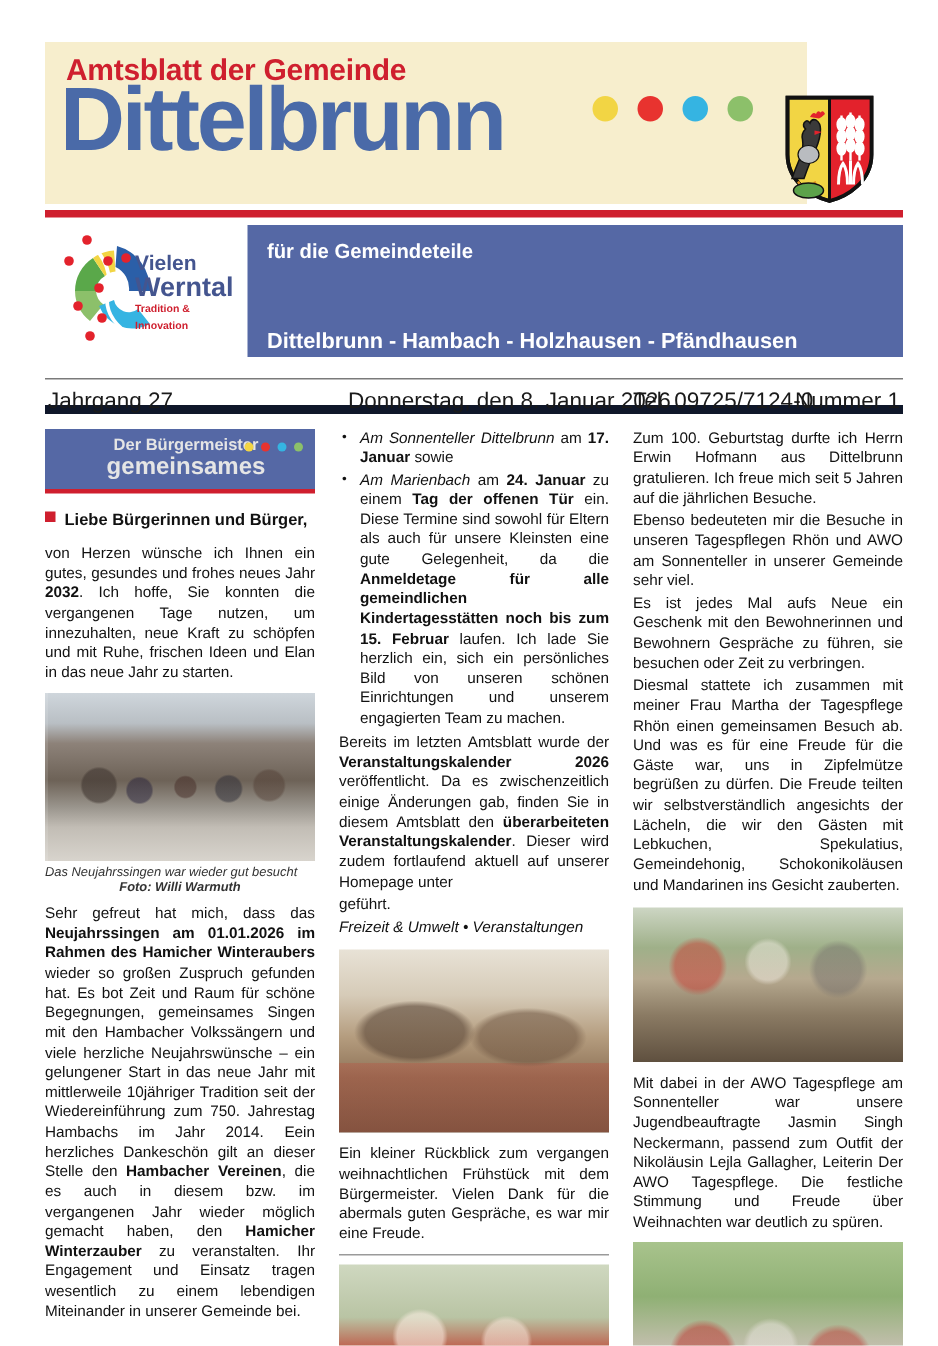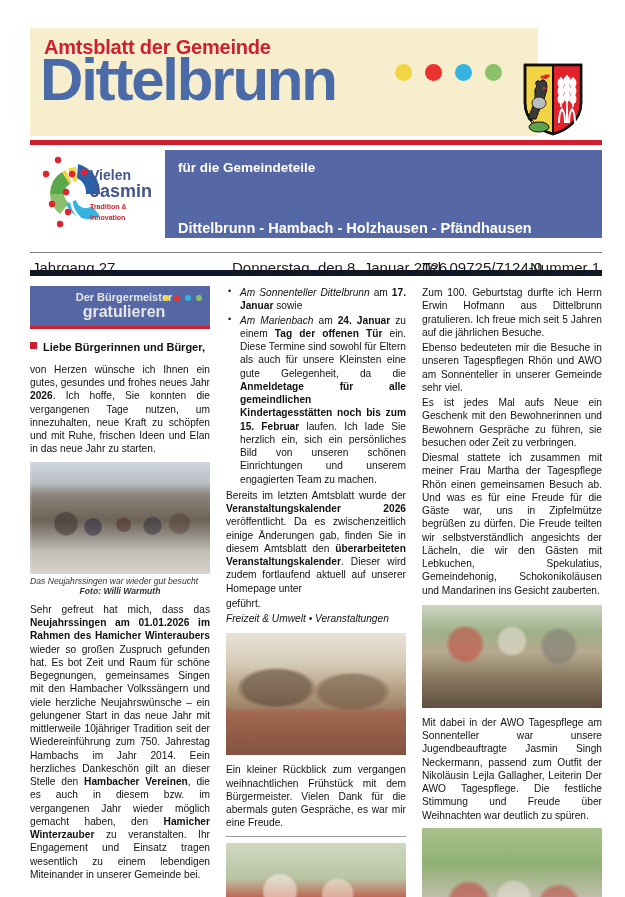--- a/index.html
+++ b/index.html
@@ -256,50 +256,50 @@
       <circle cx="8" cy="22" r="3.2" fill="#e3222c"></circle>
     <circle cx="34" cy="22" r="3.2" fill="#e3222c"></circle>
       <circle cx="28" cy="40" r="3.2" fill="#e3222c"></circle>
     <circle cx="14" cy="52" r="3.2" fill="#e3222c"></circle>
       <circle cx="30" cy="60" r="3.2" fill="#e3222c"></circle>
     <circle cx="22" cy="72" r="3.2" fill="#e3222c"></circle>
       <circle cx="46" cy="20" r="3.2" fill="#e3222c"></circle>
   </svg>
   <div class="ow-text">
     <div class="ow-t1">Vielen</div>
-    <div class="ow-t2">Jasmin</div>
+    <div class="ow-t2">Werntal</div>
     <div class="ow-t3">Tradition &amp;</div>
     <div class="ow-t3">Innovation</div>
   </div>
 
   <div class="issuebar">
     <div class="ib-1">Jahrgang 27</div>
     <div class="ib-2">Donnerstag, den 8. Januar 2026</div>
     <div class="ib-3">Tel. 09725/7124-0</div>
     <div class="ib-4">Nummer 1</div>
   </div>
 
   <div class="cols">
 
     <div class="col col1">
       <div class="sectionhead">
         <div class="sh-l1">Der Bürgermeister</div>
-        <div class="sh-l2">gratulieren</div>
+        <div class="sh-l2">gemeinsames</div>
         <div class="sh-dots">
           <span style="background:#f2d544"></span>
           <span style="background:#e8332f"></span>
           <span style="background:#35b4e2"></span>
           <span style="background:#8cc06a"></span>
         </div>
       </div>
       <div class="sh-underline"></div>
 
       <h2 class="greeting"><span class="sq"></span><span>Liebe Bürgerinnen und Bürger,</span></h2>
 
-      <p class="body"><span>von Herzen wünsche ich Ihnen ein gutes, gesundes und frohes neues Jahr </span><b>2026</b><span>. Ich hoffe, Sie konnten die vergangenen Tage nutzen, um innezuhalten, neue Kraft zu schöpfen und mit Ruhe, frischen Ideen und Elan in das neue Jahr zu starten.</span></p>
+      <p class="body"><span>von Herzen wünsche ich Ihnen ein gutes, gesundes und frohes neues Jahr </span><b>2032</b><span>. Ich hoffe, Sie konnten die vergangenen Tage nutzen, um innezuhalten, neue Kraft zu schöpfen und mit Ruhe, frischen Ideen und Elan in das neue Jahr zu starten.</span></p>
 
       <div class="photo ph-street" style="height:112px;margin-top:6px"></div>
       <div class="caption">
         <span>Das Neujahrssingen war wieder gut besucht</span>
         <span class="credit">Foto: Willi Warmuth</span>
       </div>
 
       <p class="body" style="margin-top:6px"><span>Sehr gefreut hat mich, dass das </span><b>Neujahrssingen am 01.01.2026 im Rahmen des Hamicher Winteraubers</b><span> wieder so großen Zuspruch gefunden hat. Es bot Zeit und Raum für schöne Begegnungen, gemeinsames Singen mit den Hambacher Volkssängern und viele herzliche Neujahrswünsche – ein gelungener Start in das neue Jahr mit mittlerweile 10jähriger Tradition seit der Wiedereinführung zum 750. Jahrestag Hambachs im Jahr 2014. Eein herzliches Dankeschön gilt an dieser Stelle den </span><b>Hambacher Vereinen</b><span>, die es auch in diesem bzw. im vergangenen Jahr wieder möglich gemacht haben, den </span><b>Hamicher Winterzauber</b><span> zu veranstalten. Ihr Engagement und Einsatz tragen wesentlich zu einem lebendigen Miteinander in unserer Gemeinde bei.</span></p>
 
     </div>

